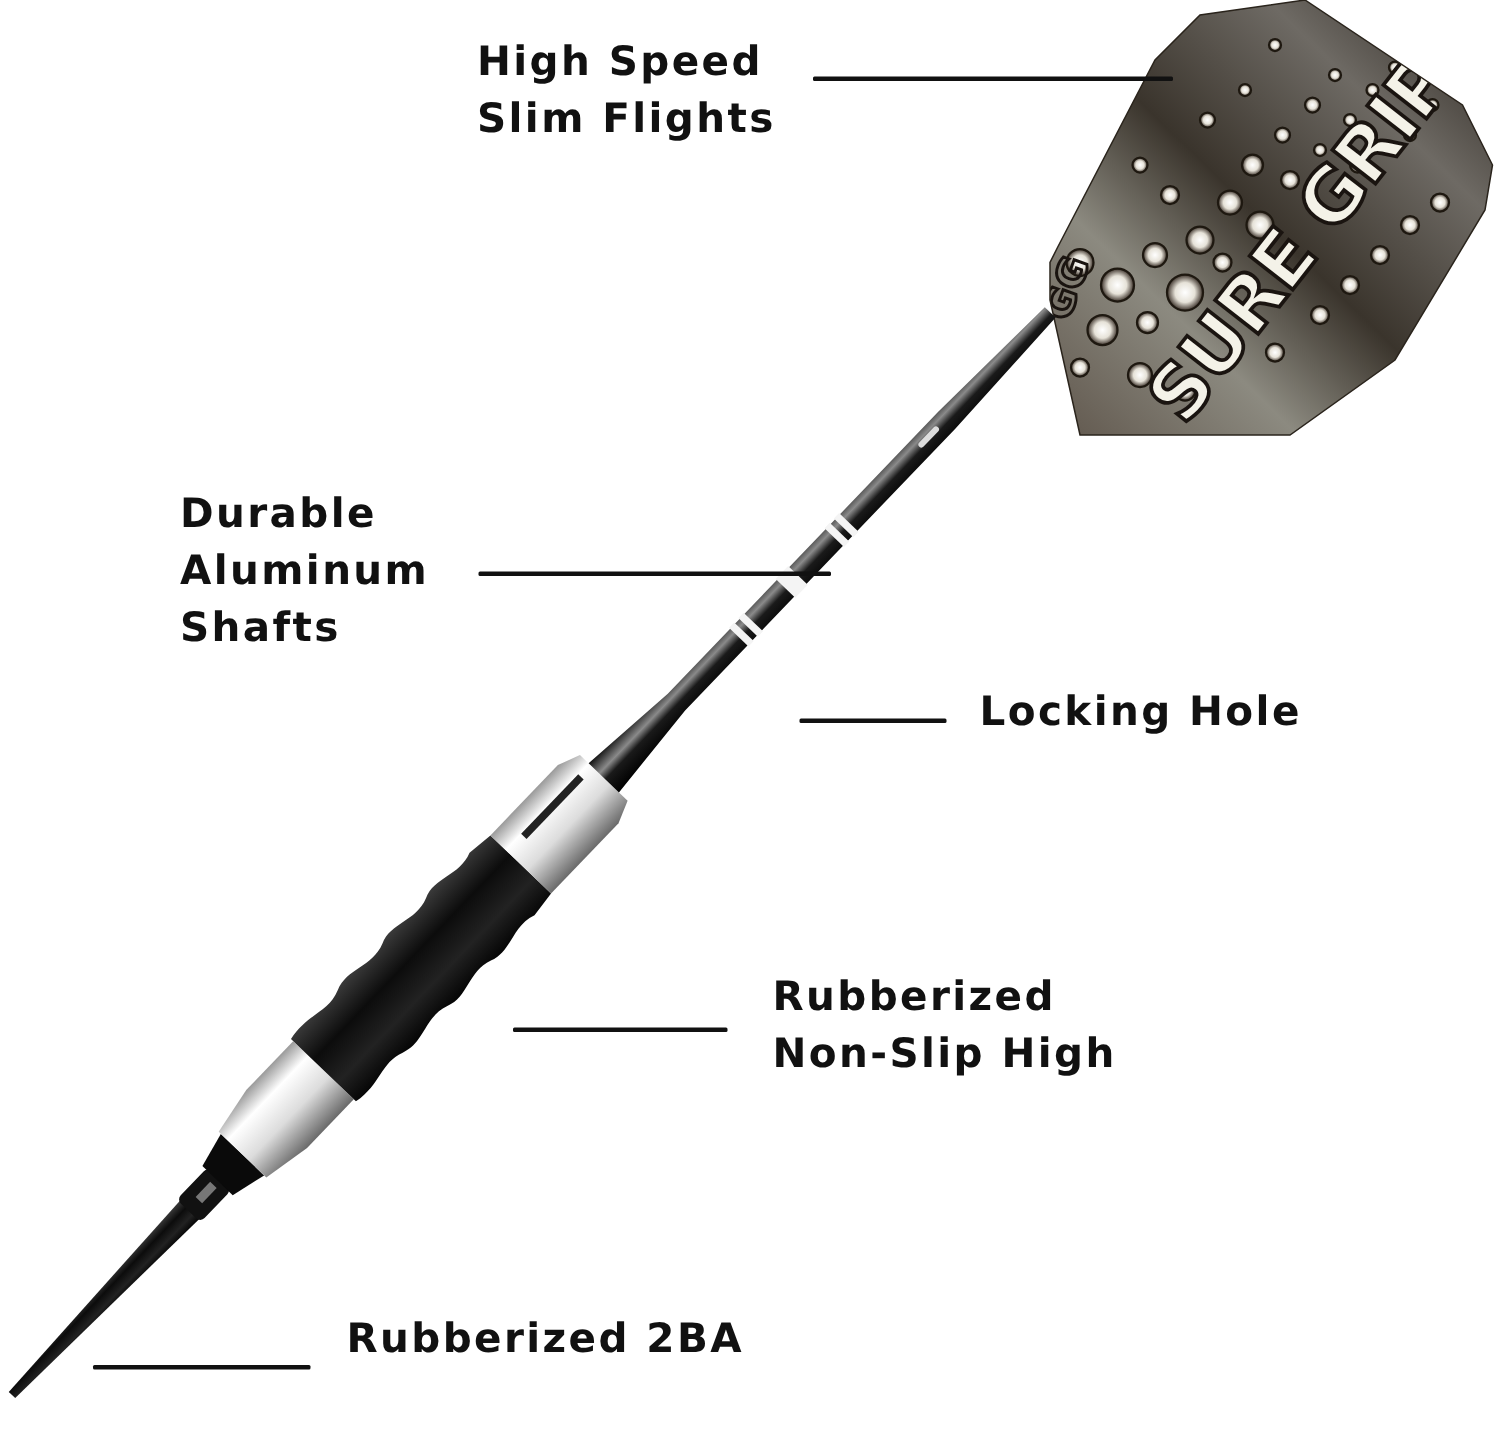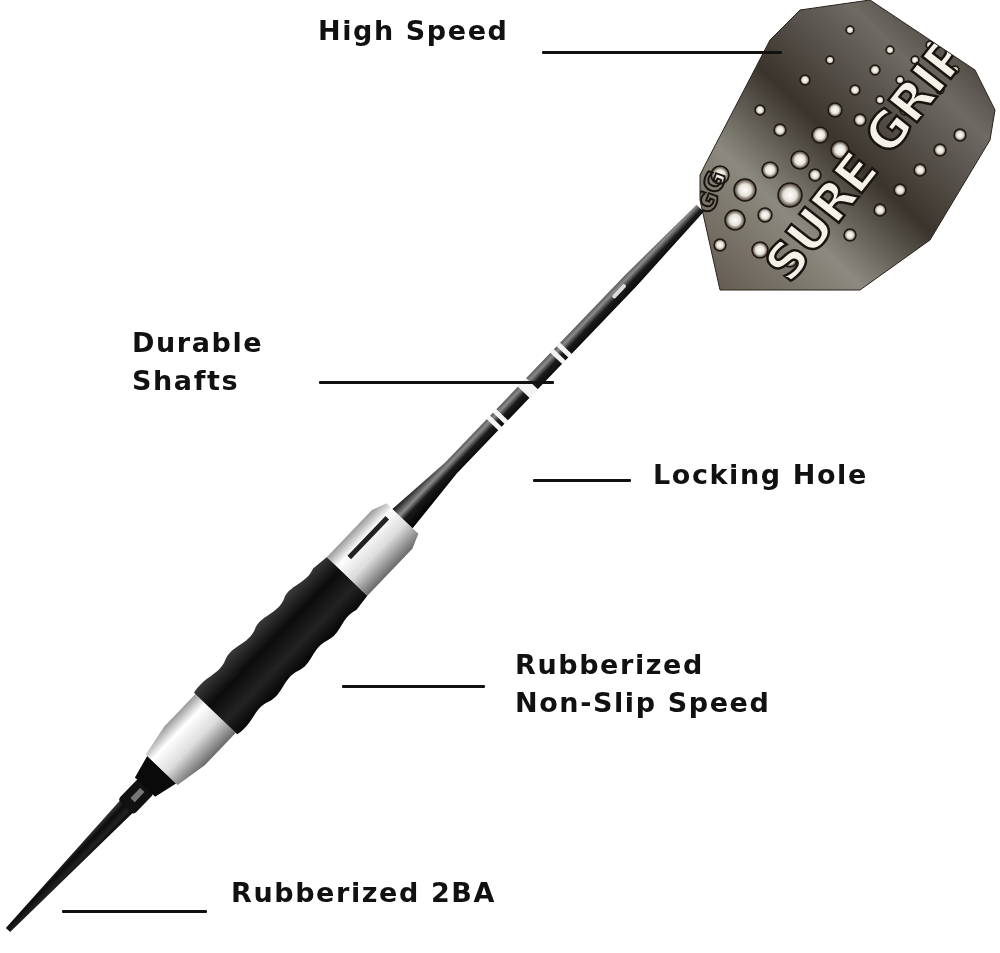--- a/index.html
+++ b/index.html
@@ -126,39 +126,41 @@
       <path d="M570,-14 L640,-8 L900,-8 L1000,-5 L1000,5 L900,8 L640,8 L570,14 Z" fill="url(#shaftG)"></path>
       <rect x="700" y="-9" width="5" height="18" fill="#f4f4f4"></rect>
       <rect x="709" y="-9" width="5" height="18" fill="#f4f4f4"></rect>
       <rect x="745" y="-9" width="12" height="18" fill="#f4f4f4"></rect>
       <rect x="792" y="-9" width="5" height="18" fill="#f4f4f4"></rect>
       <rect x="801" y="-9" width="5" height="18" fill="#f4f4f4"></rect>
       <rect x="875" y="-3" width="18" height="4" rx="2" fill="#ddd"></rect>
     </g>
   </svg>
 
-  <div class="label" style="left:318px; top:12px;">
+  <div class="label" style="left:318px; top:23px;">
     <span>High Speed</span>
+    <span>Slim Flights</span>
   </div>
   <div class="leader" style="left:542px; top:51px; width:240px;"></div>
 
-  <div class="label" style="left:132px; top:324px;">
+  <div class="label" style="left:120px; top:324px;">
     <span>Durable</span>
+    <span>Aluminum</span>
     <span>Shafts</span>
   </div>
   <div class="leader" style="left:319px; top:381px; width:235px;"></div>
 
   <div class="label" style="left:653px; top:424px;margin-top:32px;">
     <span>Locking Hole</span>
   </div>
   <div class="leader" style="left:533px; top:479px; width:98px;"></div>
 
   <div class="label" style="left:515px; top:646px;">
     <span>Rubberized</span>
-    <span>Non-Slip Speed</span>
+    <span>Non-Slip High</span>
   </div>
   <div class="leader" style="left:342px; top:685px; width:143px;"></div>
 
   <div class="label" style="left:231px; top:874px;">
     <span>Rubberized 2BA</span>
   </div>
   <div class="leader" style="left:62px; top:910px; width:145px;"></div>
 
 </div>
 

